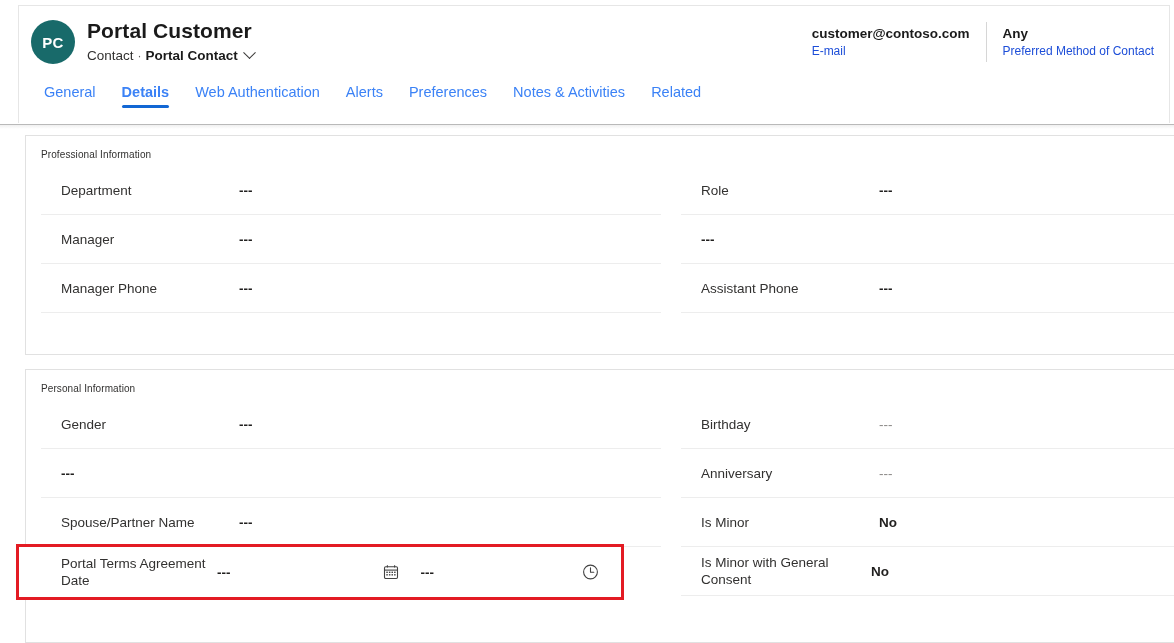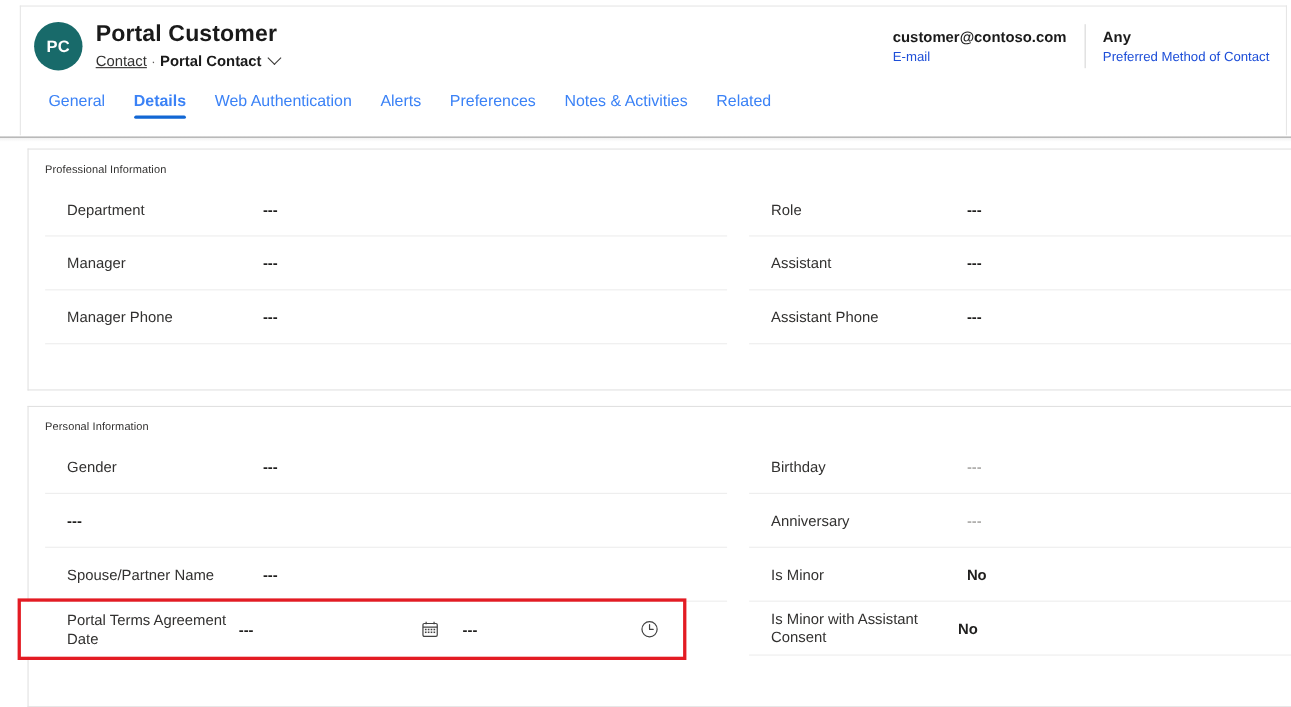--- a/index.html
+++ b/index.html
@@ -62,21 +62,21 @@
   #record-subtitle {
     position: absolute;
     left: 68px; top: 42px;
     font-size: 13.5px;
     color: #323130;
     white-space: nowrap;
     display: flex;
     align-items: center;
     gap: 4px;
   }
-  #record-subtitle .entity { color: #323130; text-decoration: underline; }
+  #record-subtitle .entity { color: #323130; }
   #record-subtitle .dot { color: #605e5c; font-size: 12px; }
   #record-subtitle .form-name { font-weight: bold; color: #1a1a1a; }
   .chev {
     display: inline-block;
     width: 9px; height: 9px;
     border-right: 1.2px solid #3b3a39;
     border-bottom: 1.2px solid #3b3a39;
     transform: rotate(45deg) translate(-2px,-2px);
     margin-left: 3px;
     flex: none;
@@ -325,21 +325,20 @@
           </div>
           <div class="filler-row"></div>
         </div>
 
         <div class="col right">
           <div class="field-row">
             <div class="field-label">Role</div>
             <div class="field-value">---</div>
           </div>
           <div class="field-row">
-            <div class="field-label">Assistant</div>
             <div class="field-value">---</div>
           </div>
           <div class="field-row last">
             <div class="field-label">Assistant Phone</div>
             <div class="field-value">---</div>
           </div>
           <div class="filler-row"></div>
         </div>
       </div>
     </div>
@@ -405,21 +404,21 @@
           </div>
           <div class="field-row">
             <div class="field-label">Anniversary</div>
             <div class="field-value dim">---</div>
           </div>
           <div class="field-row">
             <div class="field-label">Is Minor</div>
             <div class="field-value">No</div>
           </div>
           <div class="field-row last">
-            <div class="field-label" style="width:170px;">Is Minor with Assistant Consent</div>
+            <div class="field-label" style="width:170px;">Is Minor with General Consent</div>
             <div class="field-value">No</div>
           </div>
         </div>
       </div>
     </div>
 
   </div>
 </div>
 
 </body></html>

